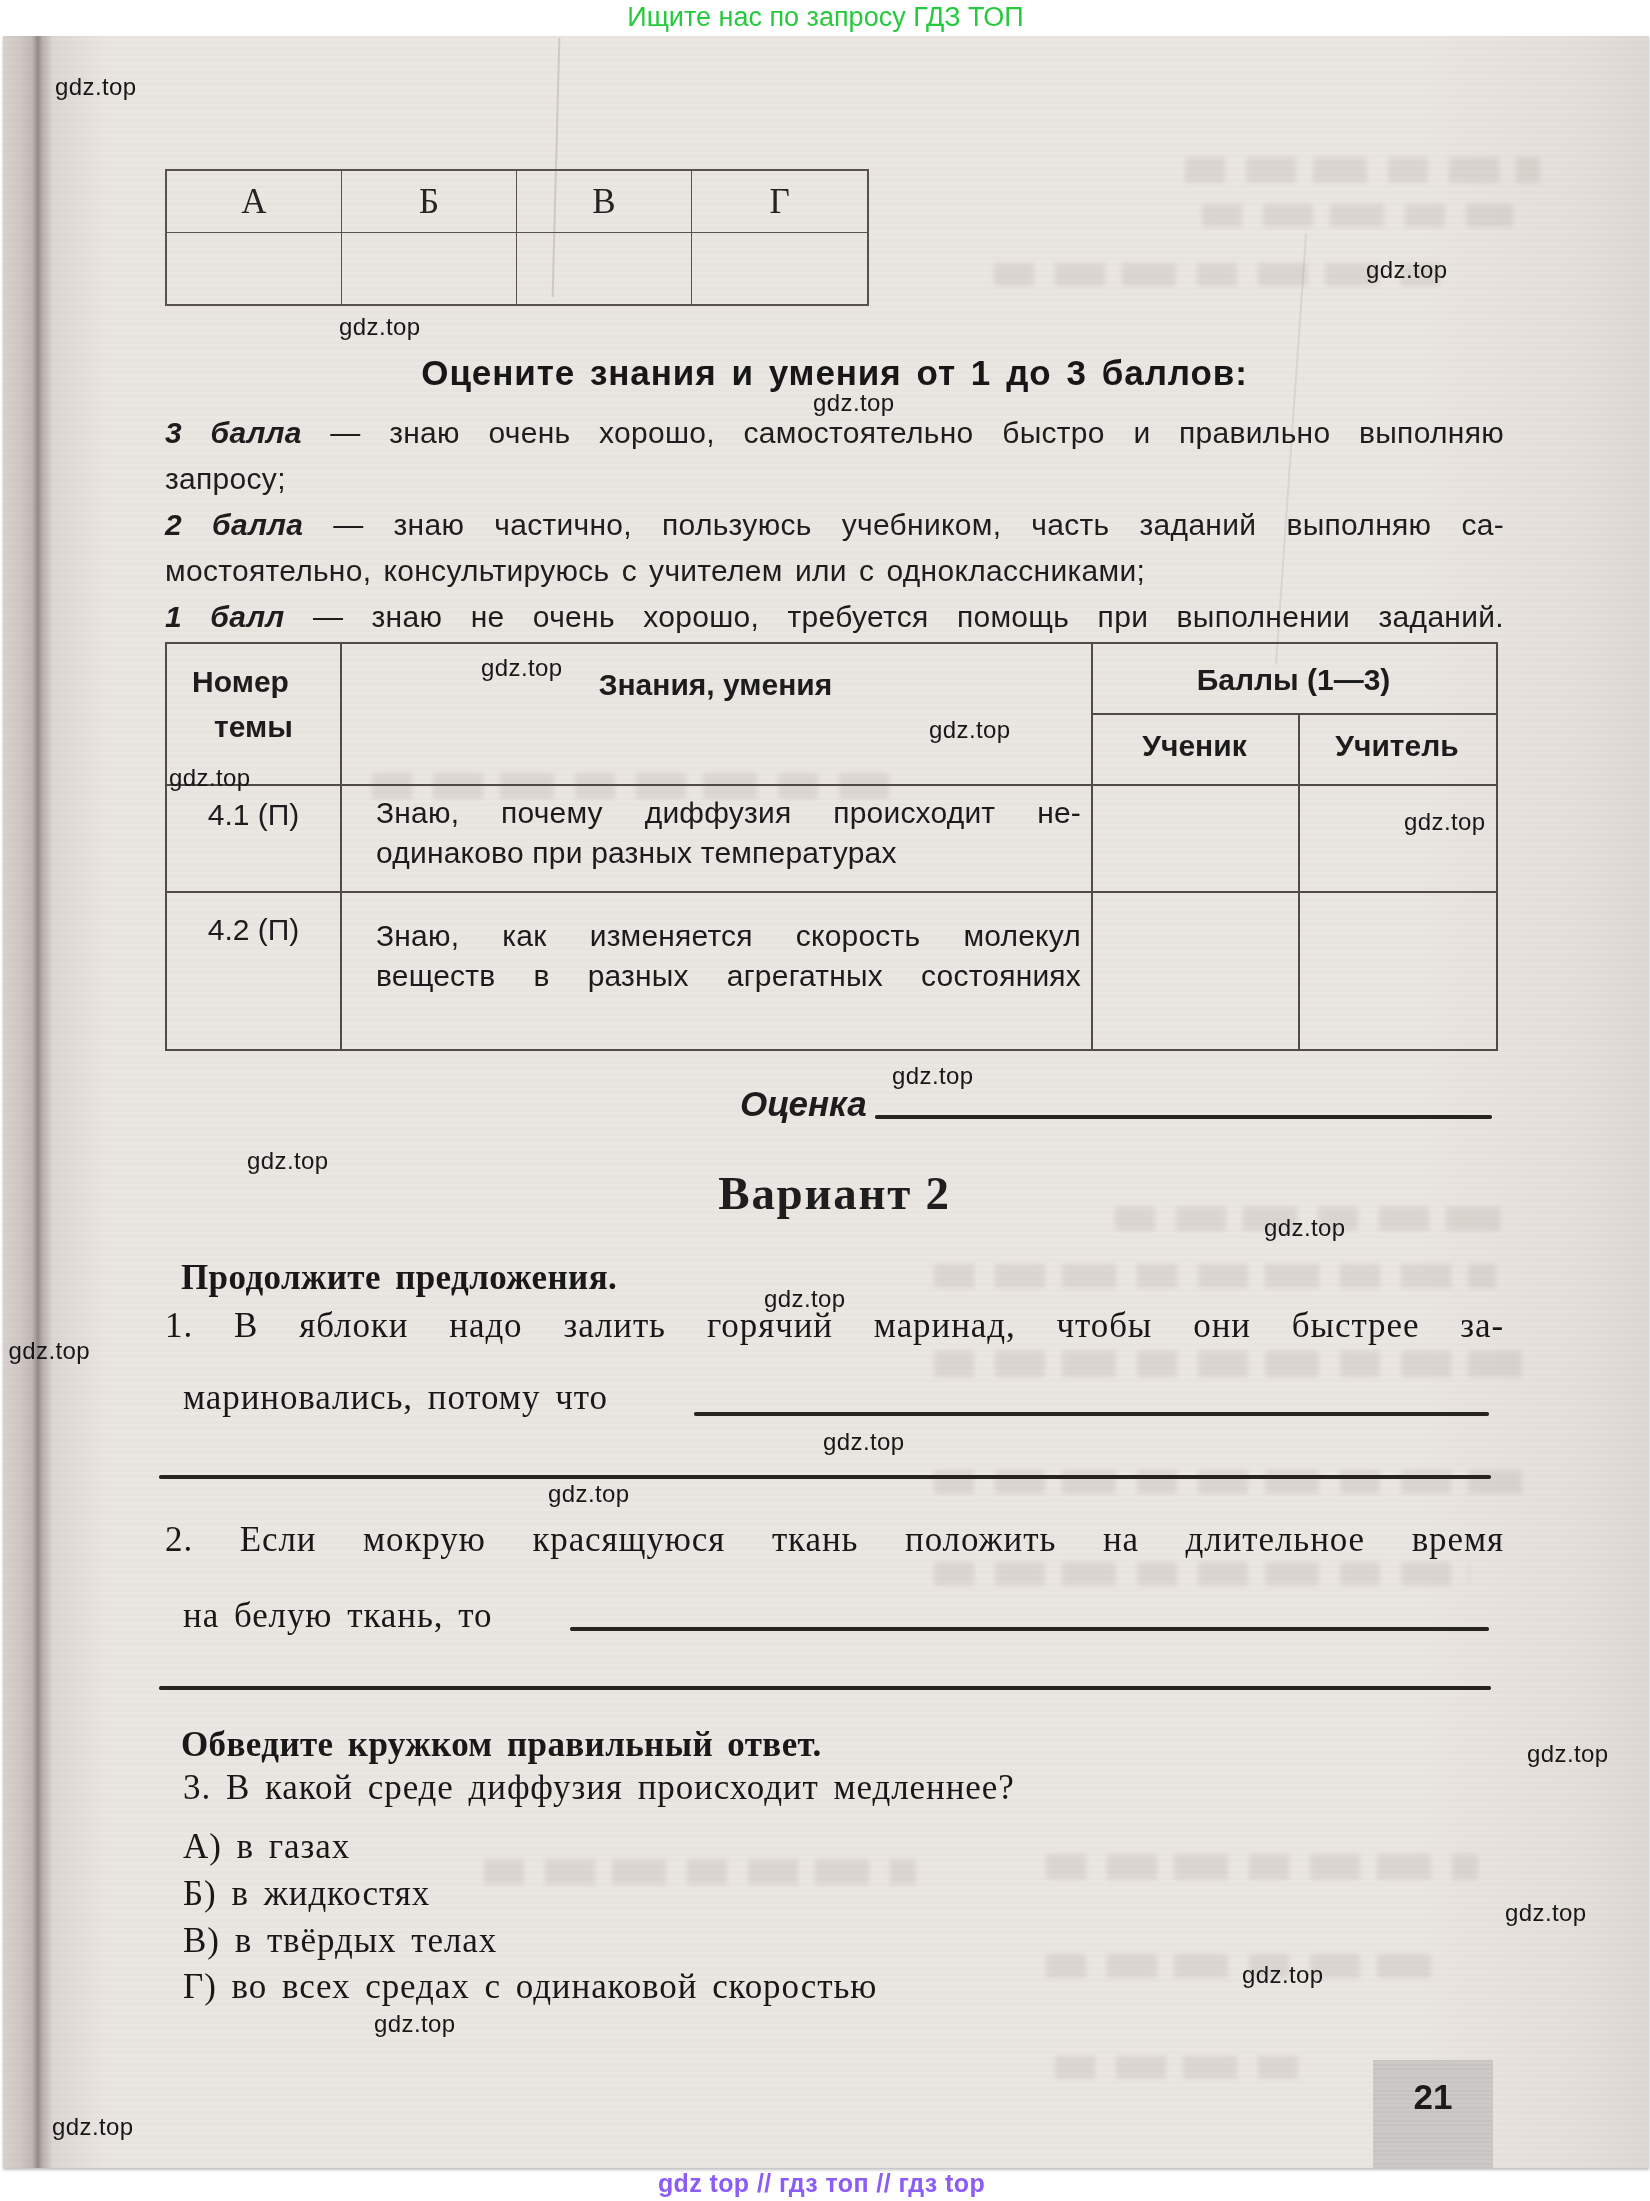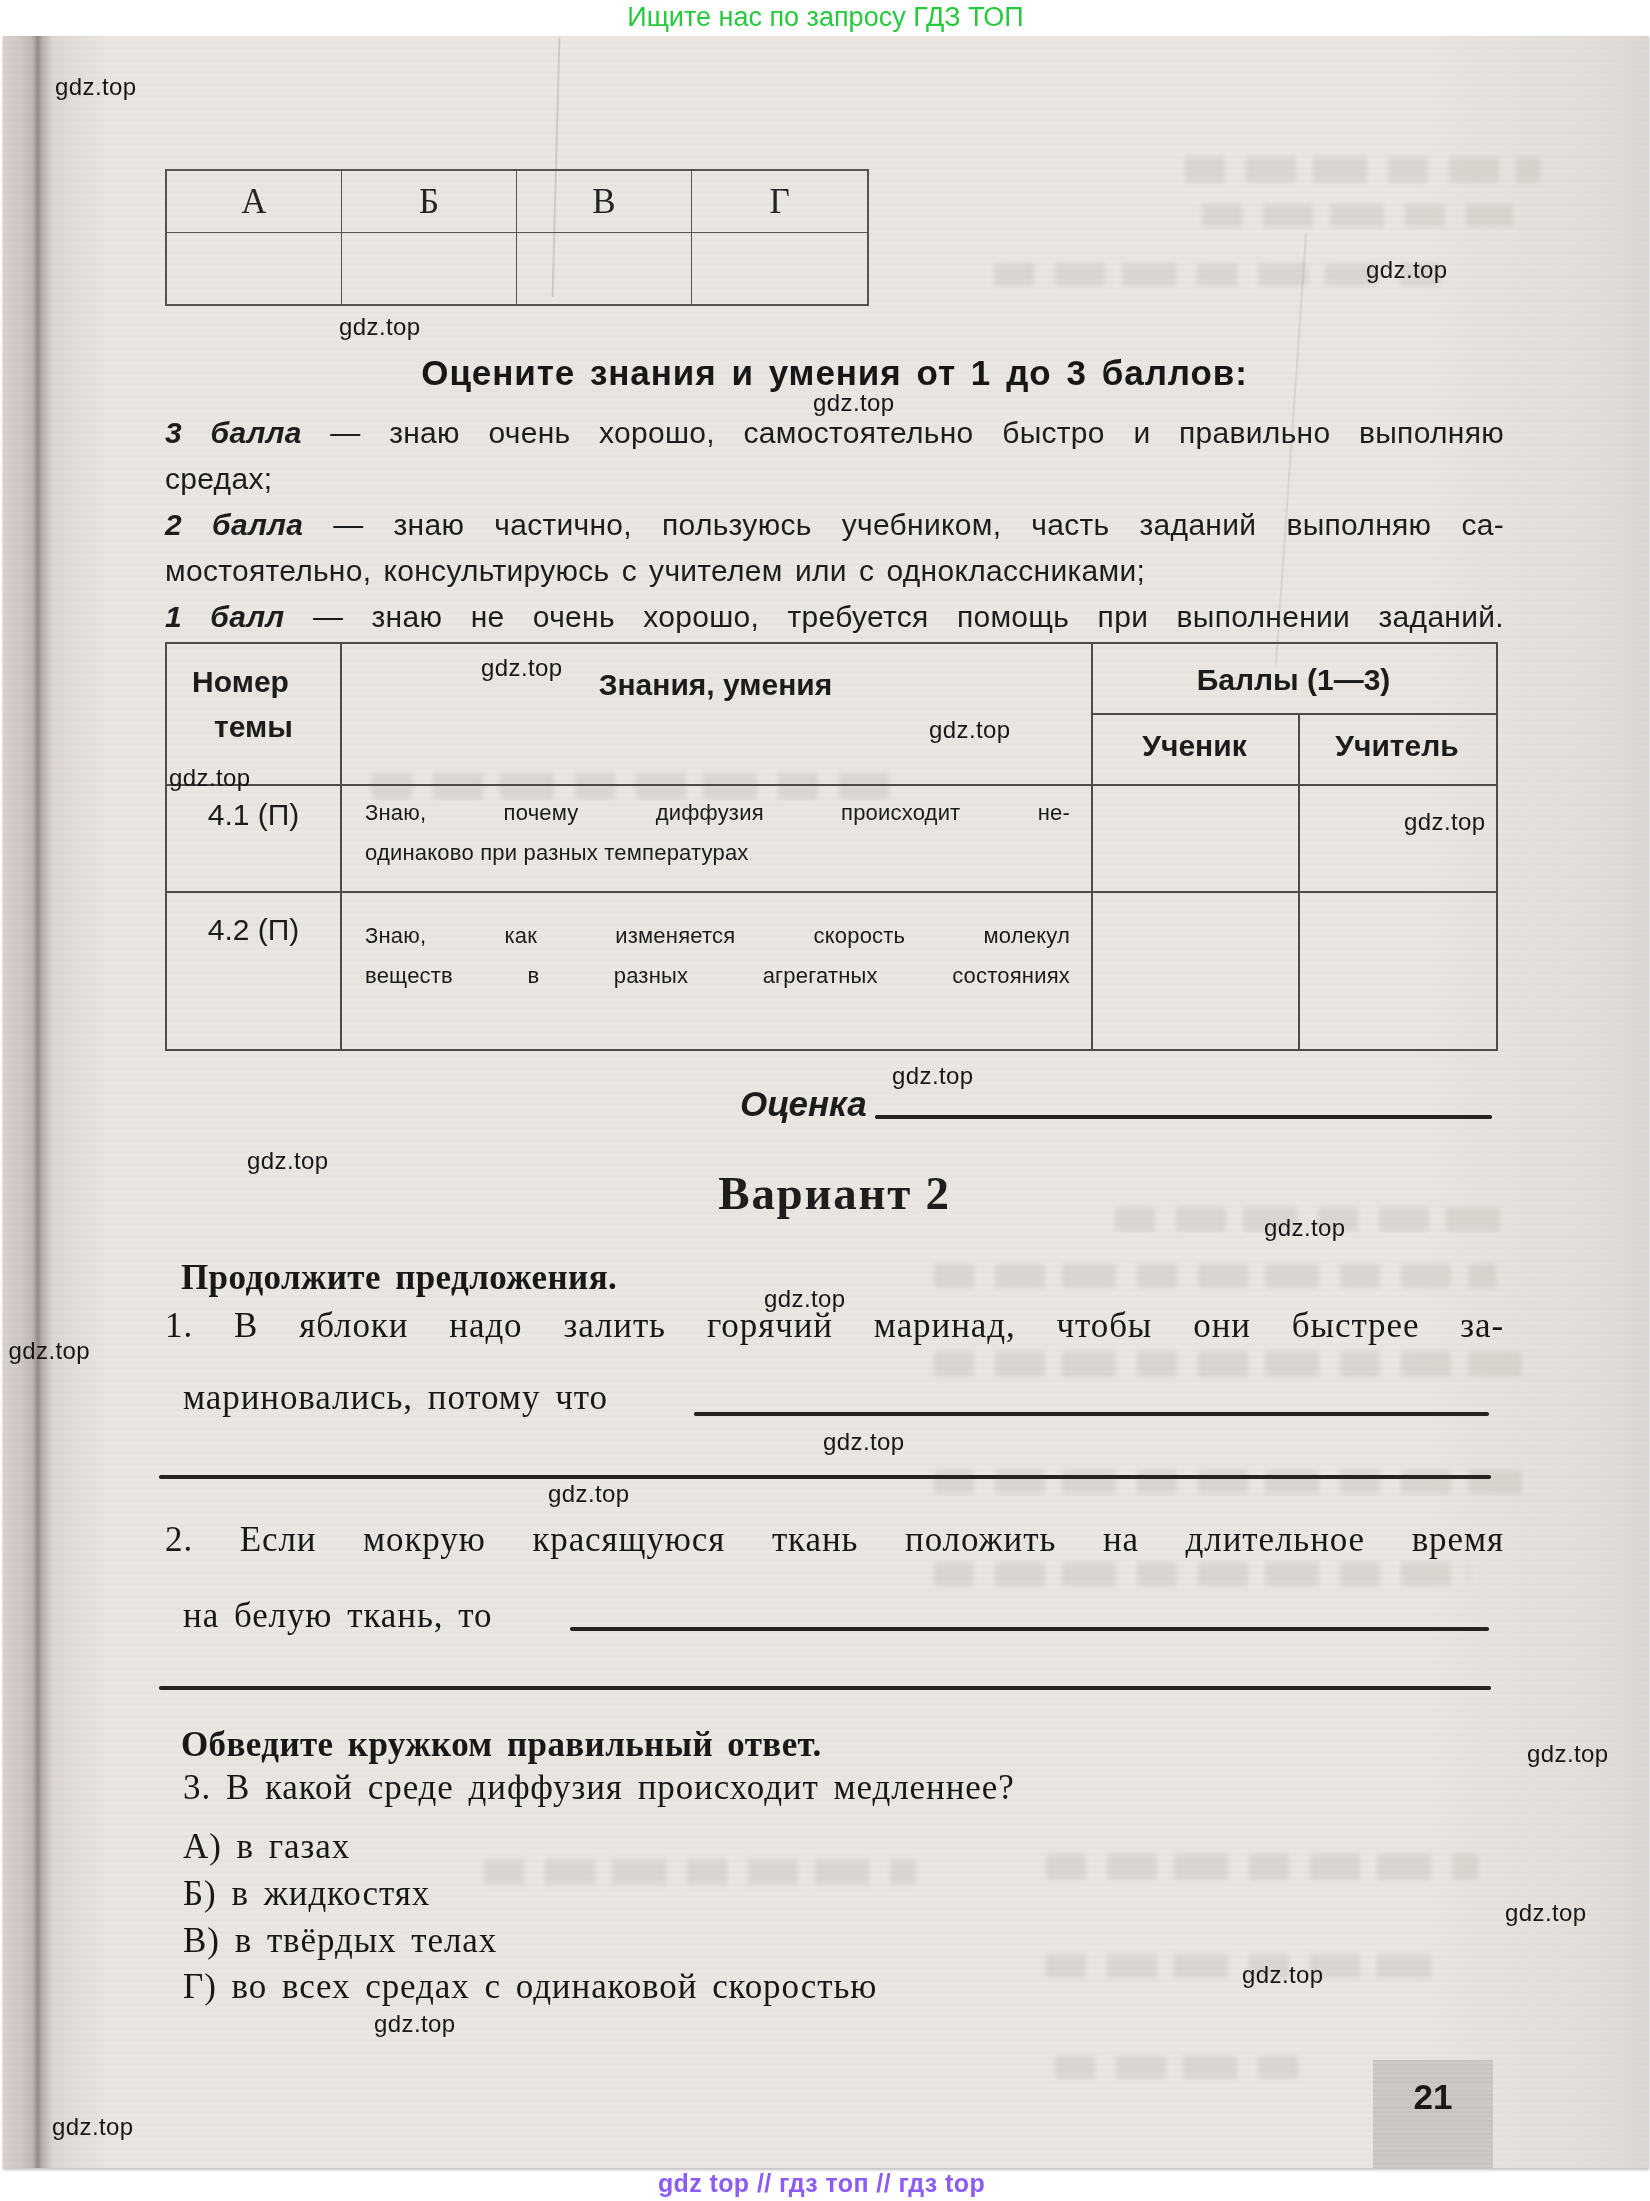--- a/index.html
+++ b/index.html
@@ -66,21 +66,21 @@
   .stable {
     position:absolute; left:165px; top:642px; width:1333px; height:409px;
     border:2.6px solid #504b48; box-sizing:border-box;
   }
   .stable .v, .stable .h { position:absolute; background:#504b48; }
   .stable .v { width:1.7px; top:0; bottom:0; }
   .stable .h { height:1.7px; left:0; right:0; }
   .stable .txt { position:absolute; color:#1c1c1c; }
   .th { font-weight:700; font-size:30px; text-align:center; }
   .cellnum { font-size:30px; text-align:center; }
-  .celllines { position:absolute; font-size:22px; line-height:40px; letter-spacing:0.2px; }
+  .celllines { position:absolute; font-size:30px; line-height:40px; letter-spacing:0.2px;margin-left:11px; }
   
   .grade-label {
     position:absolute; left:740px; top:1084px;
     font-size:35px; font-weight:700; font-style:italic; color:#1c1c1c;
   }
   .rule { position:absolute; height:3.5px; background:#262321; border-radius:1.7px; }
   
   .variant-title {
     position:absolute; left:165px; top:1166px; width:1339px; text-align:center;
     font-family:"Liberation Serif", serif; font-size:47px; font-weight:700; letter-spacing:1.7px; color:#1e1e1e;
@@ -144,21 +144,21 @@
   <div class="cell lastcol">Г</div>
   <div class="cell lastrow"></div>
   <div class="cell lastrow"></div>
   <div class="cell lastrow"></div>
   <div class="cell lastrow lastcol"></div>
 </div>
 
 <div class="score-heading">Оцените знания и умения от 1 до 3 баллов:</div>
 <div class="legend">
   <div class="jl"><span class="term">3 балла</span><span> — знаю очень хорошо, самостоятельно быстро и правильно выполняю</span></div>
-  <div><span>средах;</span></div>
+  <div><span>запросу;</span></div>
   <div class="jl"><span class="term">2 балла</span><span> — знаю частично, пользуюсь учебником, часть заданий выполняю са-</span></div>
   <div><span>мостоятельно, консультируюсь с учителем или с одноклассниками;</span></div>
   <div class="jl"><span class="term">1 балл</span><span> — знаю не очень хорошо, требуется помощь при выполнении заданий.</span></div>
 </div>
 
 <div class="stable">
   <div class="v" style="left:173px"></div>
   <div class="v" style="left:924px"></div>
   <div class="v" style="left:1131px; top:69px"></div>
   <div class="h" style="top:69px; left:924px"></div>

